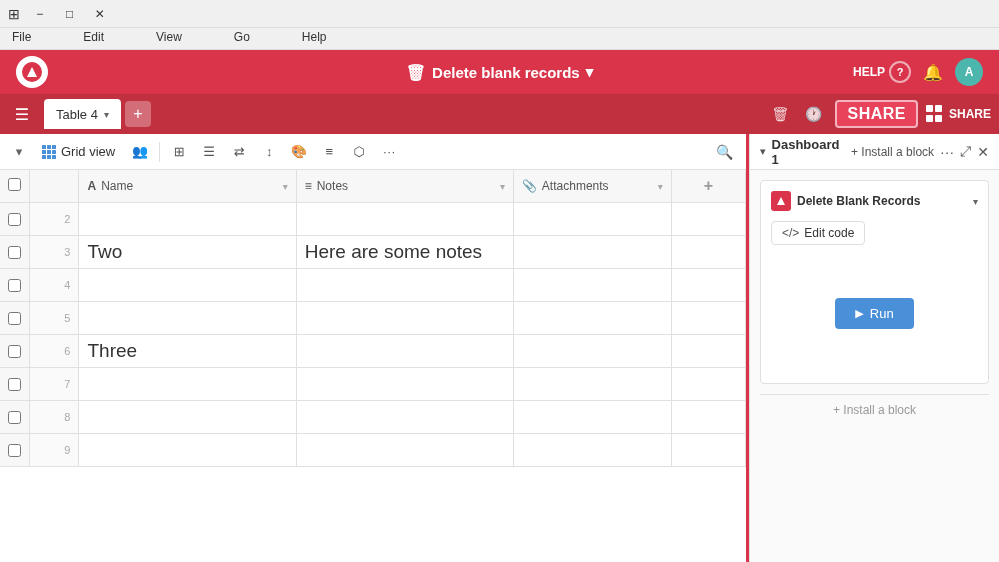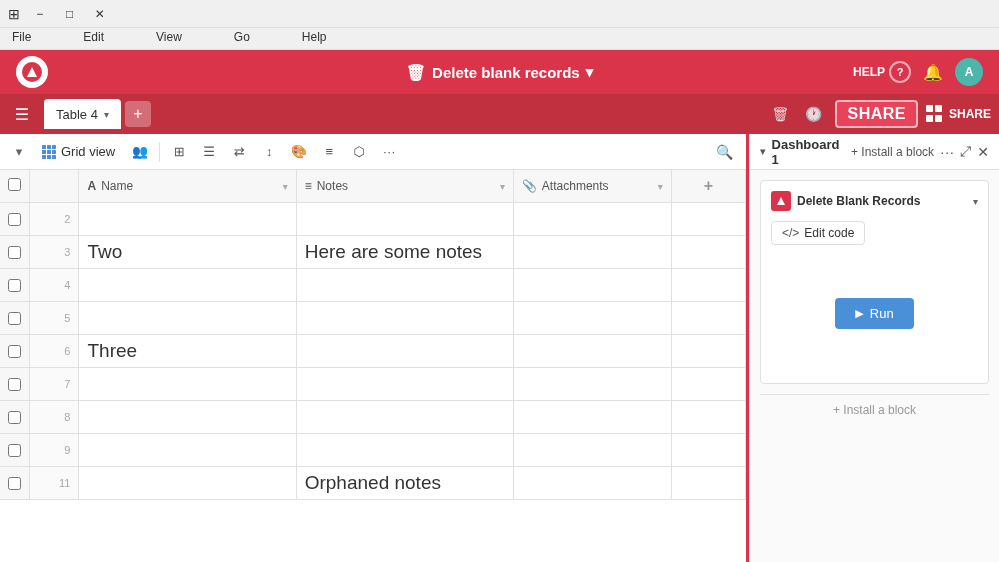--- a/index.html
+++ b/index.html
@@ -712,38 +712,20 @@
         <div class="cell-content"></div>
       </td>
       <td>
         <div class="cell-content"></div>
       </td>
       <td>
         <div class="cell-content"></div>
       </td>
       <td></td>
     </tr>
-            <tr>
-      <td class="check-header" style="border-right:1px solid #e0e0e0;">
-        <div style="display:flex;align-items:center;justify-content:center;height:32px;">
-          <input type="checkbox" style="cursor: pointer;">
-        </div>
-      </td>
-      <td class="row-num" style="border-right:1px solid #e0e0e0;border-bottom:1px solid #e0e0e0;text-align:right;padding-right:8px;font-size:11px;color:#aaa;background:#fafafa;height:32px;vertical-align:middle;">11</td>
-      <td>
-        <div class="cell-content"></div>
-      </td>
-      <td>
-        <div class="cell-content">Orphaned notes</div>
-      </td>
-      <td>
-        <div class="cell-content"></div>
-      </td>
-      <td></td>
-    </tr>
           </tbody>
       </table>
     </div>
   </div>
 
   <div class="right-panel">
     <div class="right-panel-header">
       <span class="collapse-arrow">▾</span>
       <span class="dashboard-title">Dashboard 1</span>
       <span class="install-block-btn">+ Install a block</span>

